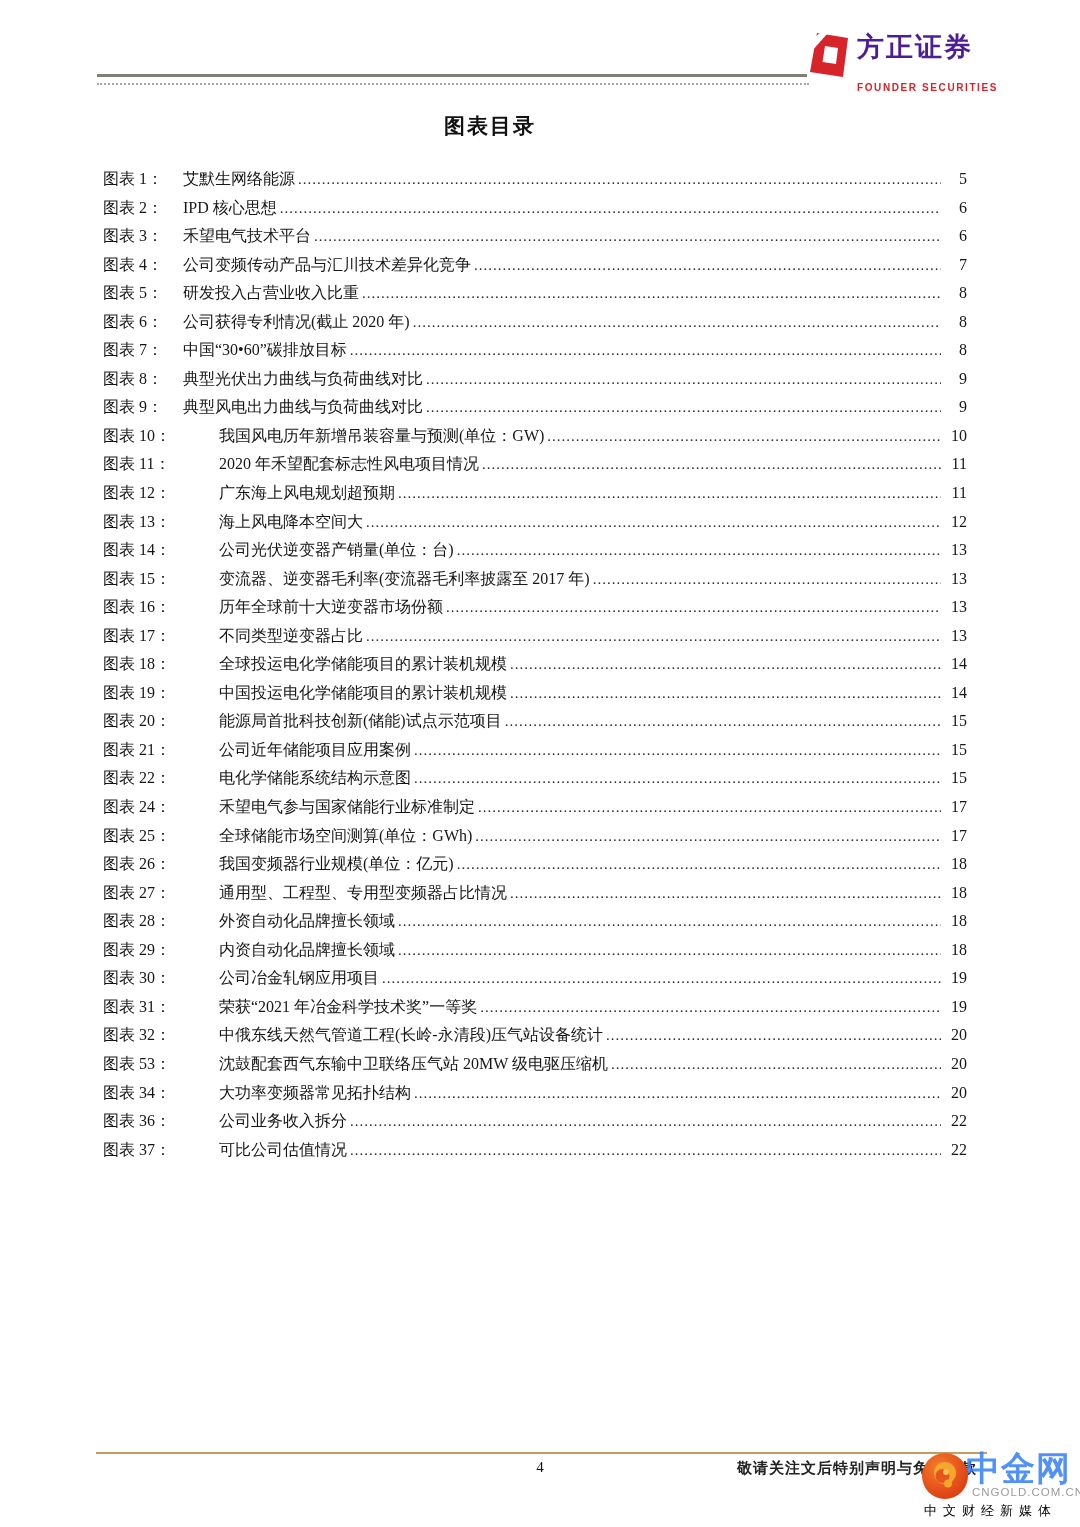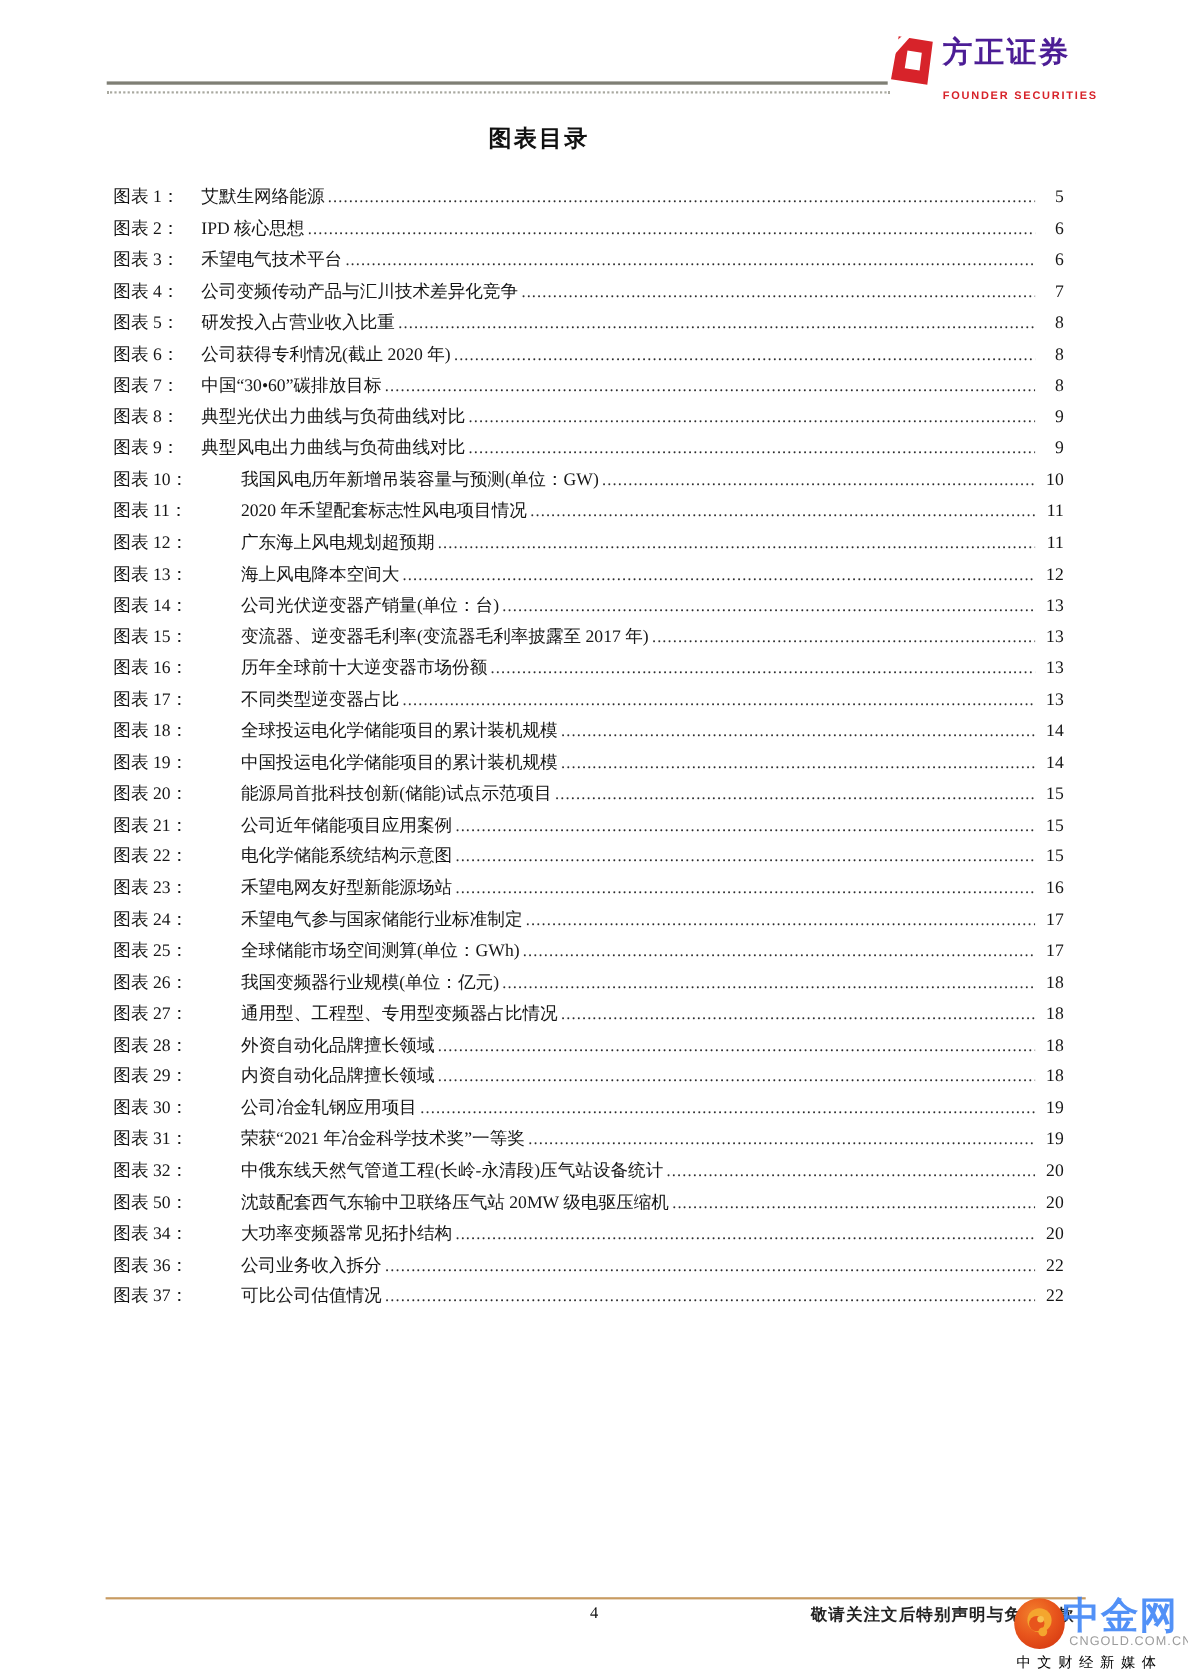--- a/index.html
+++ b/index.html
@@ -235,26 +235,20 @@
         <span class="toc-dots"></span>
         <span class="toc-page">15</span>
       </div>
       <div class="toc-row wide-label">
         <span class="toc-label">图表 22：</span>
         <span class="toc-title">电化学储能系统结构示意图</span>
         <span class="toc-dots"></span>
         <span class="toc-page">15</span>
       </div>
       <div class="toc-row wide-label">
-        <span class="toc-label">图表 23：</span>
-        <span class="toc-title">禾望电网友好型新能源场站</span>
-        <span class="toc-dots"></span>
-        <span class="toc-page">16</span>
-      </div>
-      <div class="toc-row wide-label">
         <span class="toc-label">图表 24：</span>
         <span class="toc-title">禾望电气参与国家储能行业标准制定</span>
         <span class="toc-dots"></span>
         <span class="toc-page">17</span>
       </div>
       <div class="toc-row wide-label">
         <span class="toc-label">图表 25：</span>
         <span class="toc-title">全球储能市场空间测算(单位：GWh)</span>
         <span class="toc-dots"></span>
         <span class="toc-page">17</span>
@@ -295,21 +289,21 @@
         <span class="toc-dots"></span>
         <span class="toc-page">19</span>
       </div>
       <div class="toc-row wide-label">
         <span class="toc-label">图表 32：</span>
         <span class="toc-title">中俄东线天然气管道工程(长岭-永清段)压气站设备统计</span>
         <span class="toc-dots"></span>
         <span class="toc-page">20</span>
       </div>
       <div class="toc-row wide-label">
-        <span class="toc-label">图表 50：</span>
+        <span class="toc-label">图表 53：</span>
         <span class="toc-title">沈鼓配套西气东输中卫联络压气站 20MW 级电驱压缩机</span>
         <span class="toc-dots"></span>
         <span class="toc-page">20</span>
       </div>
       <div class="toc-row wide-label">
         <span class="toc-label">图表 34：</span>
         <span class="toc-title">大功率变频器常见拓扑结构</span>
         <span class="toc-dots"></span>
         <span class="toc-page">20</span>
       </div>

